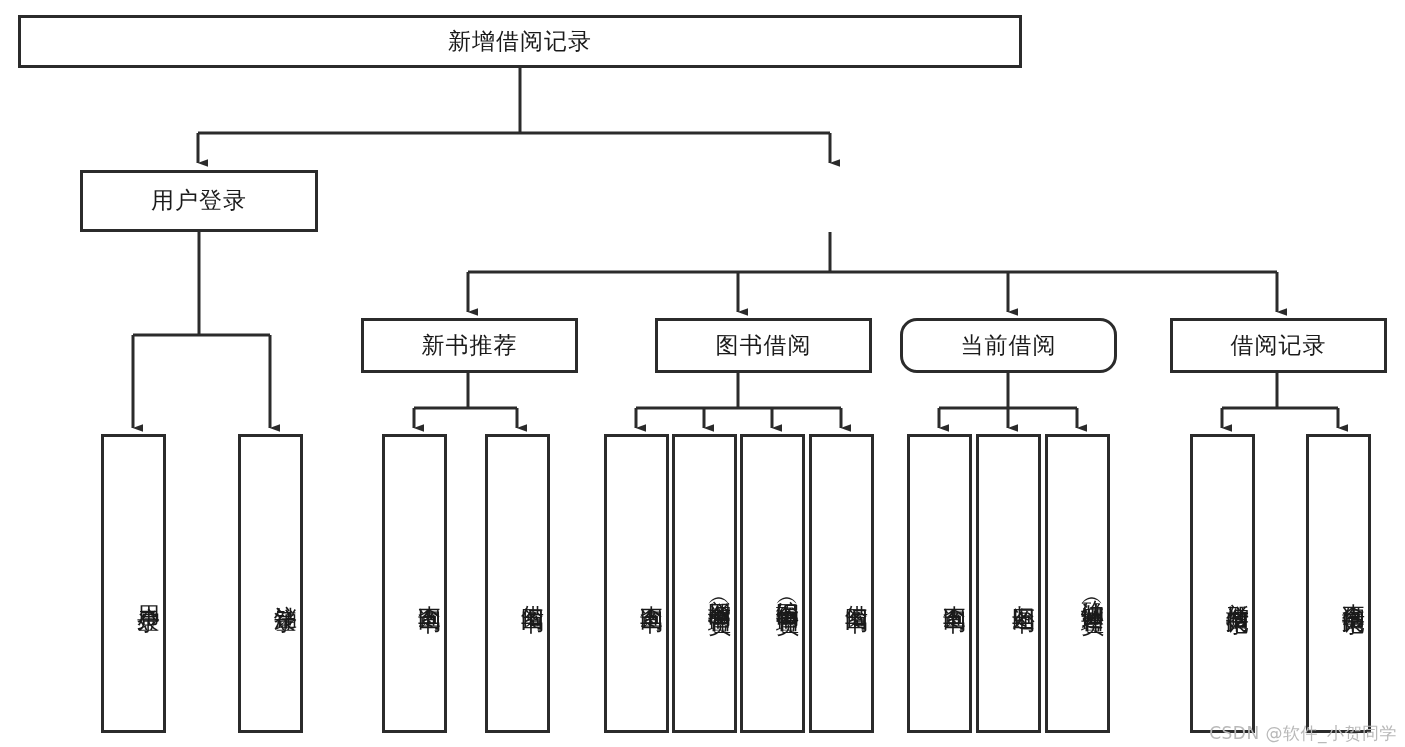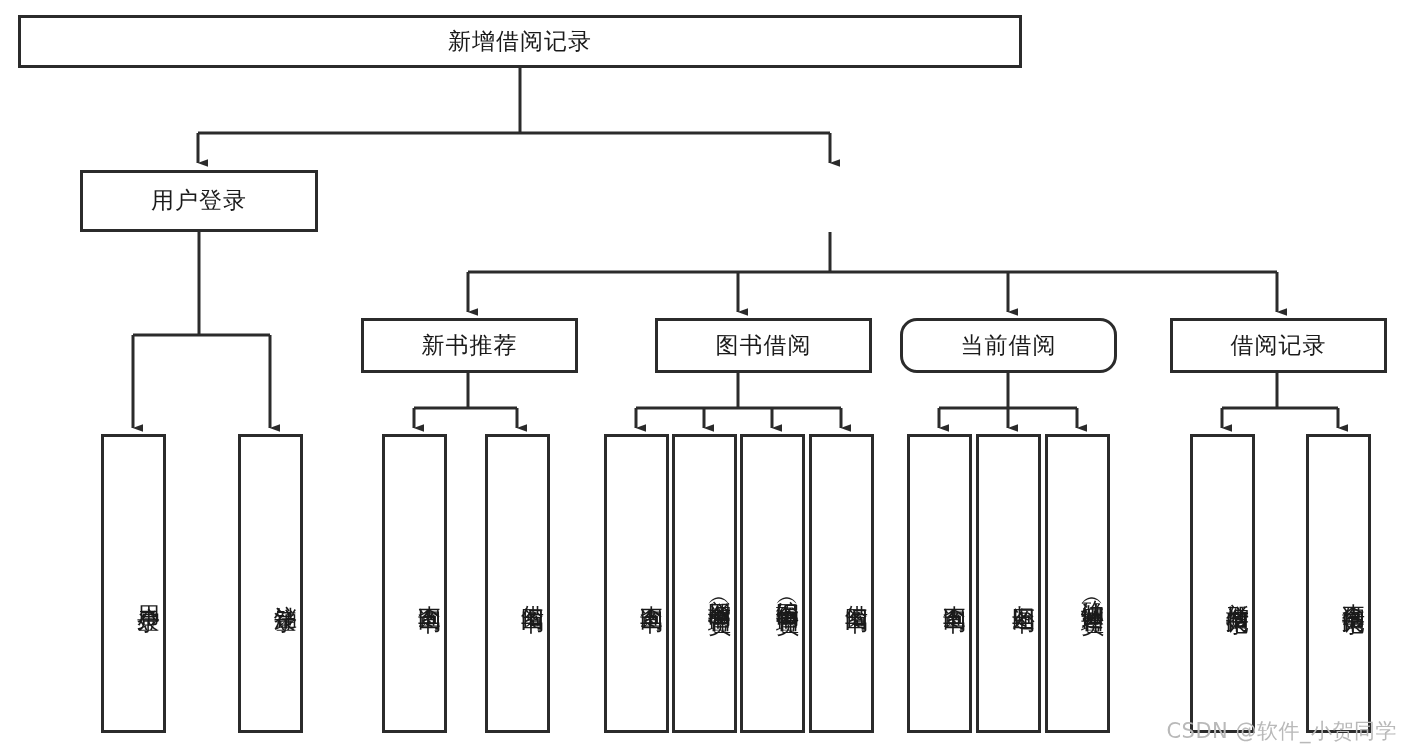--- a/index.html
+++ b/index.html
@@ -54,21 +54,21 @@
   }
   .node.vert .vlabel {
     writing-mode: vertical-rl;
     text-orientation: upright;
     white-space: nowrap;
   }
   #watermark {
     position: absolute;
     right: 8px;
     bottom: 2px;
-    font-size: 21px;
+    font-size: 17px;
     color: #b9b9b9;
     letter-spacing: 0.5px;
     white-space: nowrap;
     font-family: "DejaVu Sans", "Liberation Sans", sans-serif;
     margin-top: 20px;
   }
 </style>
 </head>
 <body>
 

